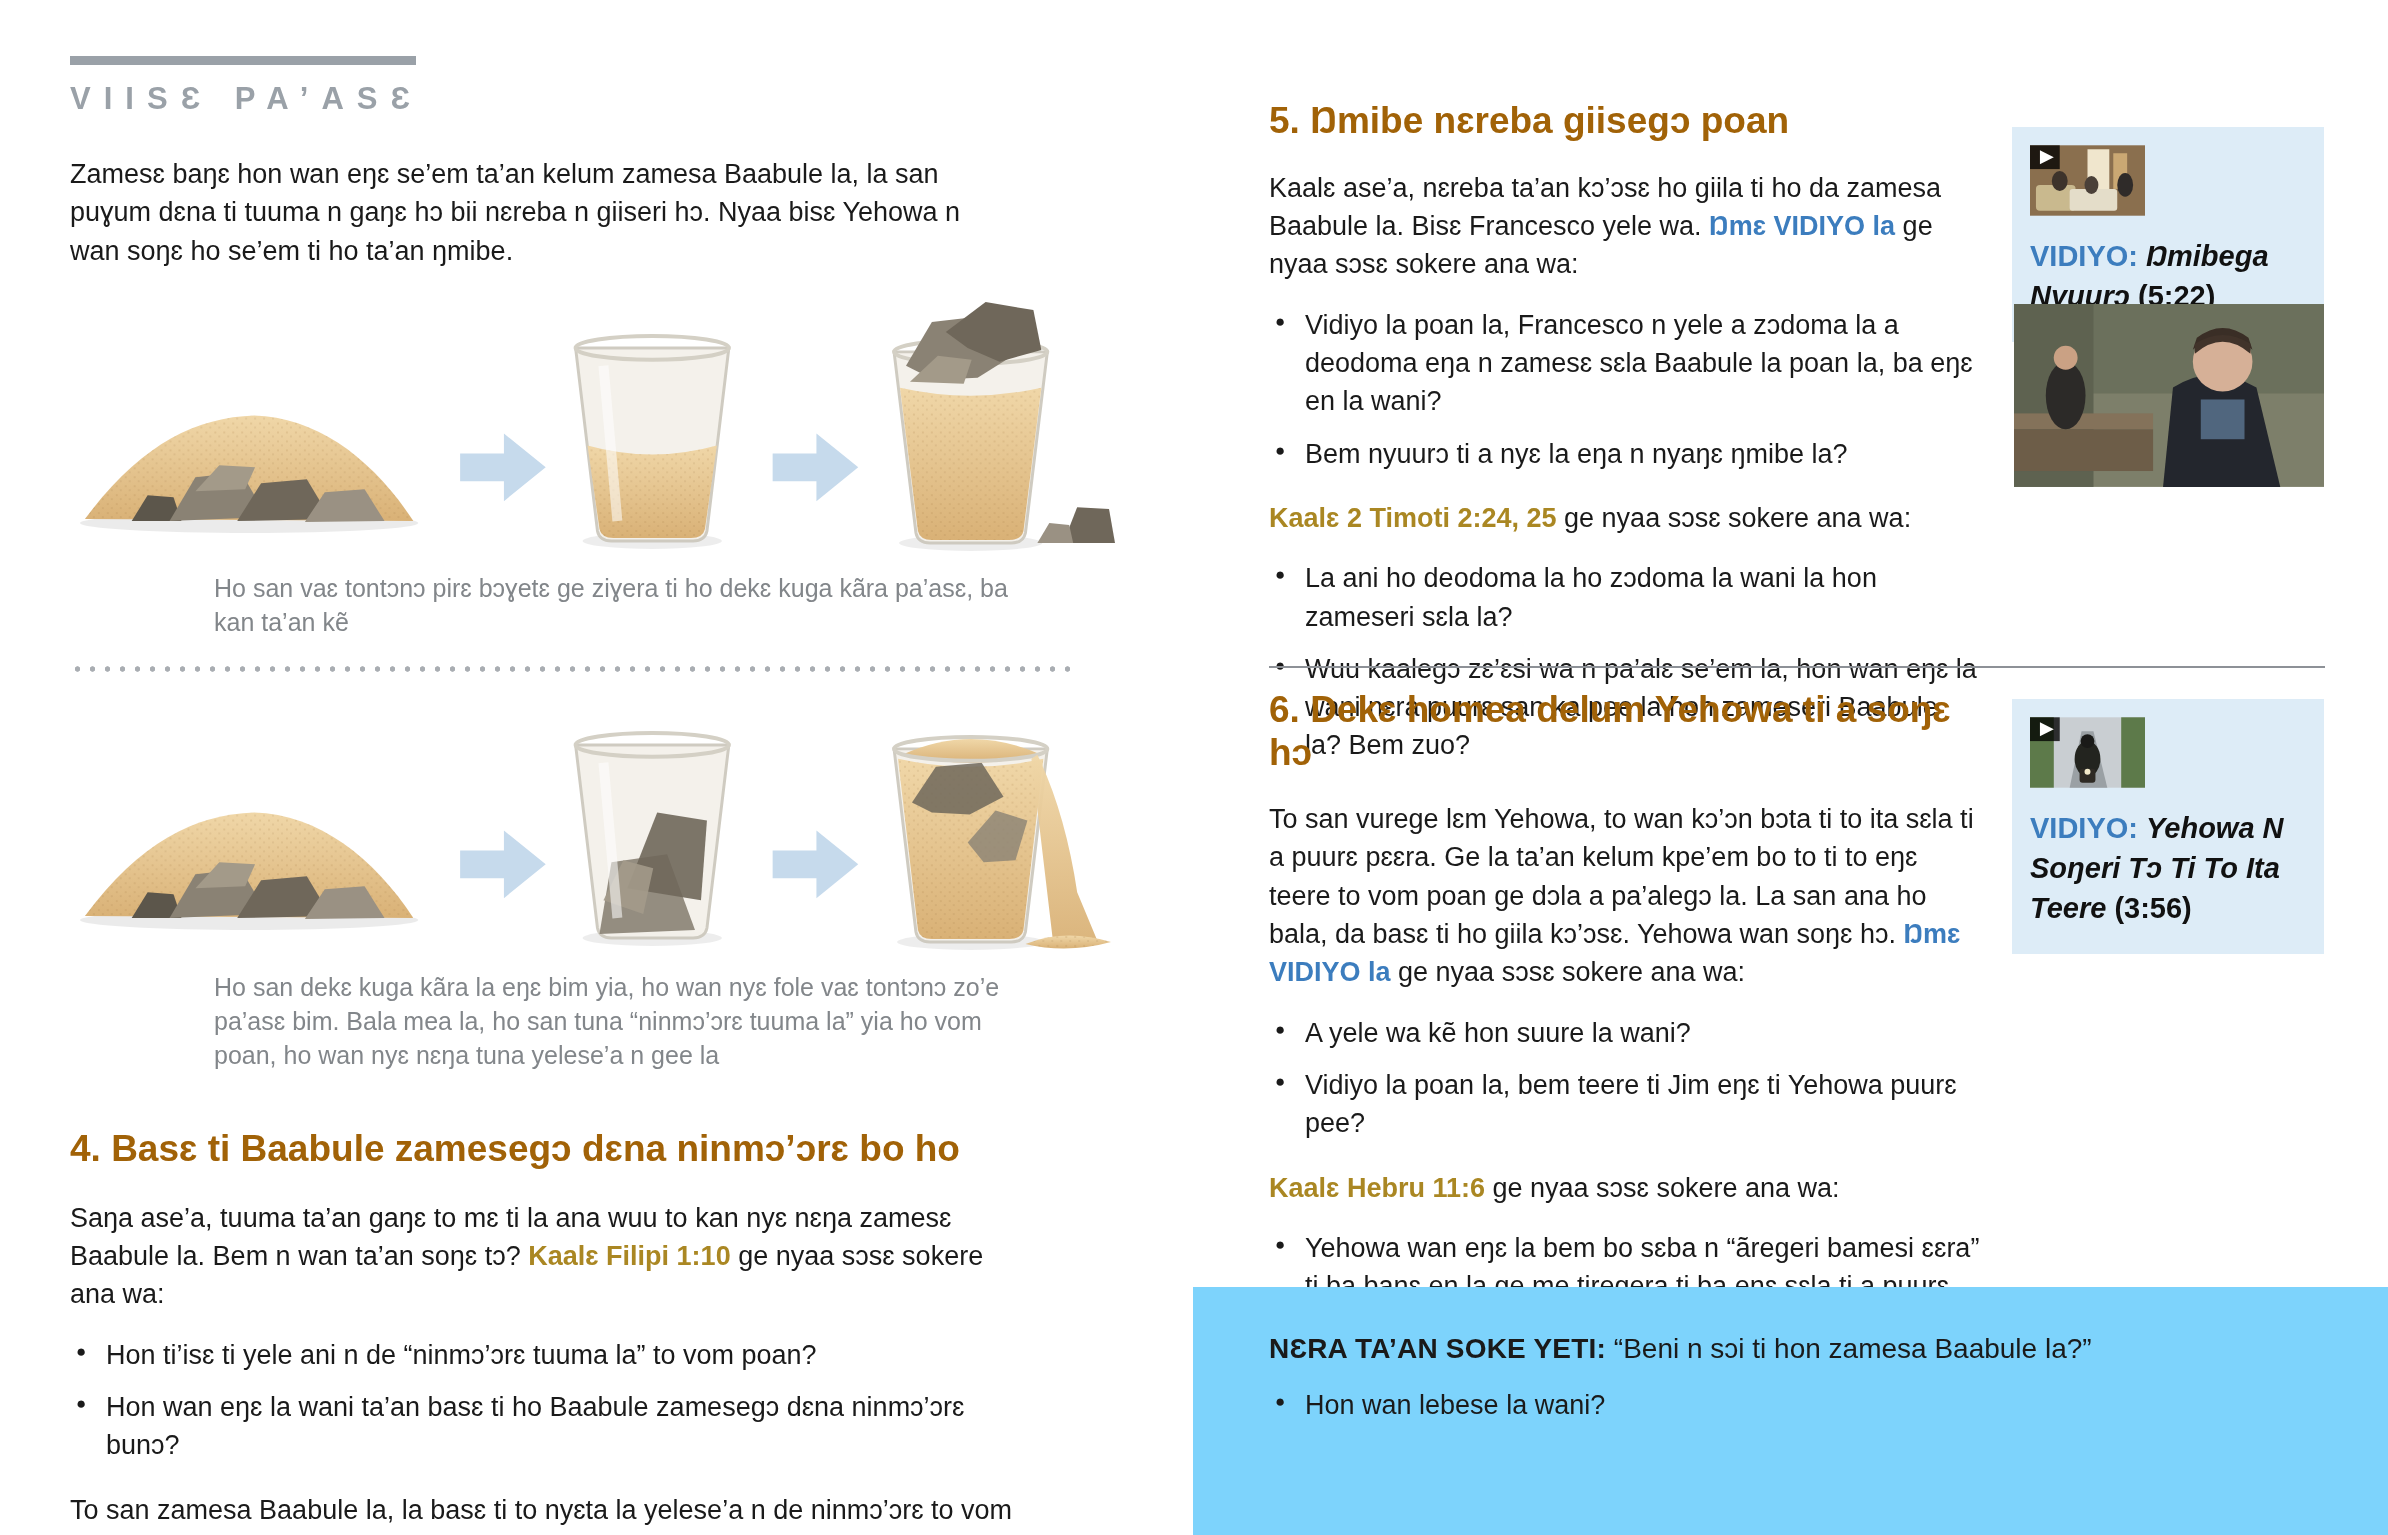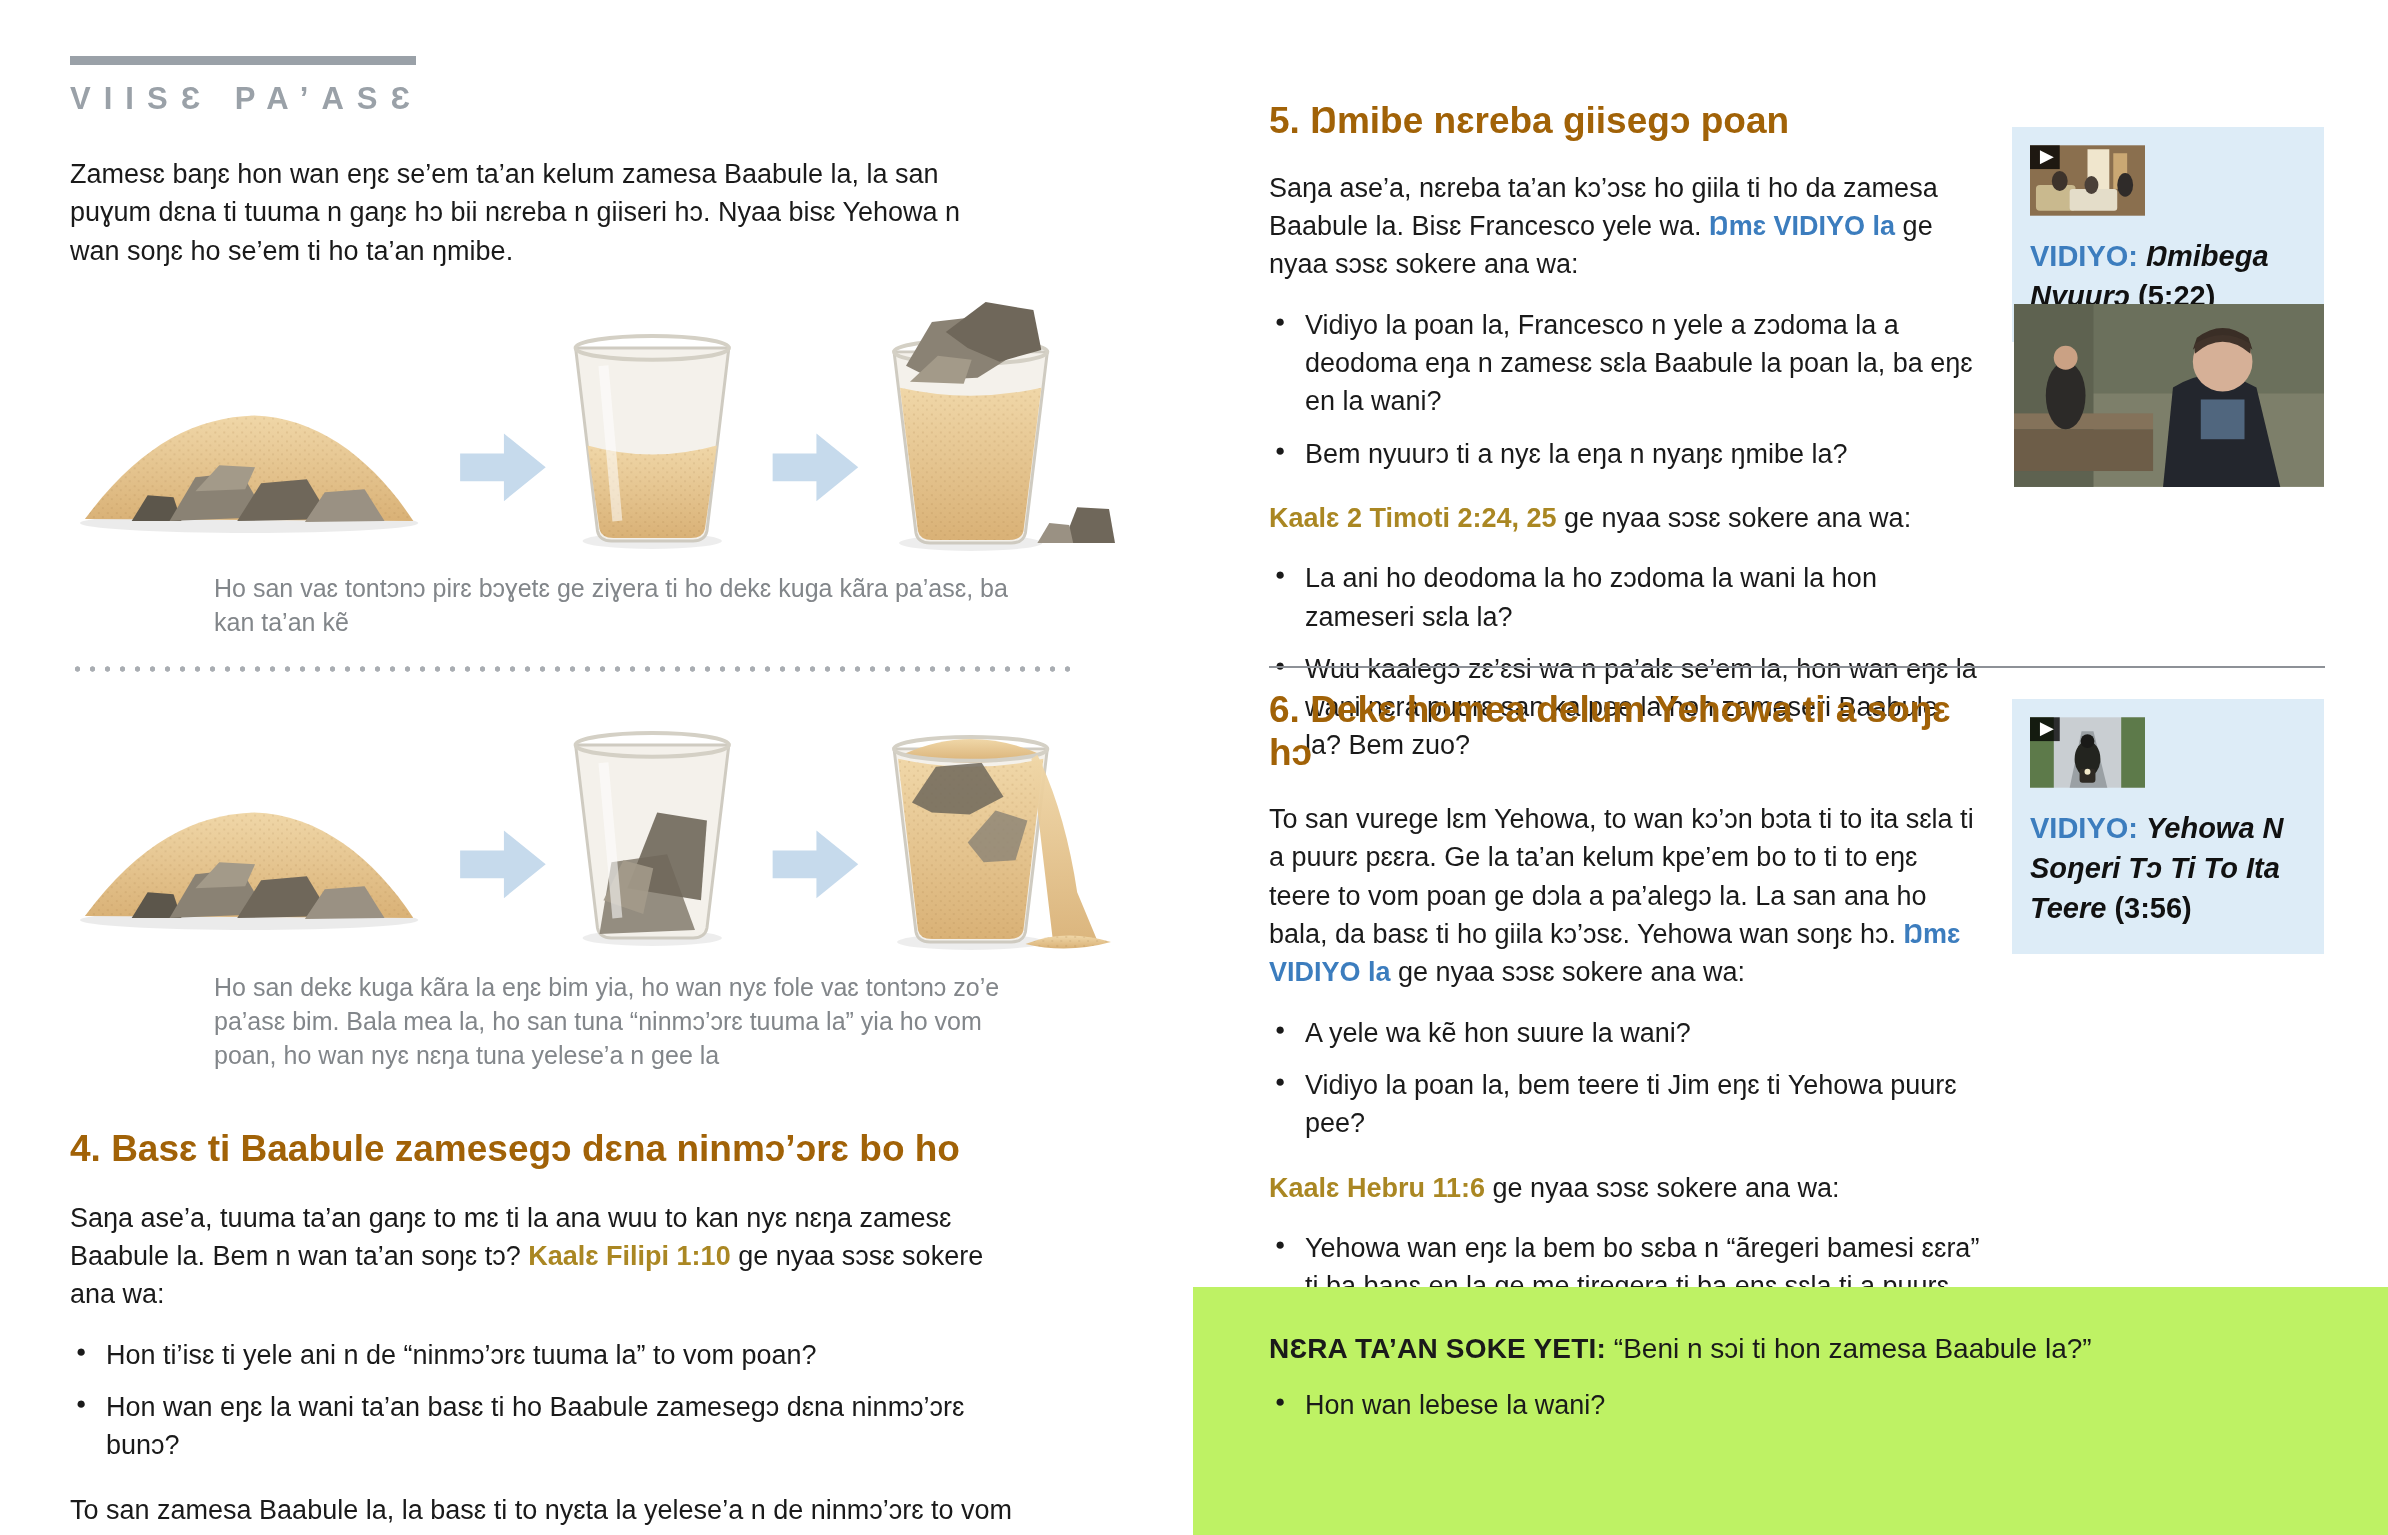--- a/index.html
+++ b/index.html
@@ -39,21 +39,21 @@
   .video-box.vb1{top:127px;}
   .video-box.vb2{top:699px;}
   .thumb{position:relative;width:115px;height:71px;display:block;cursor:pointer;}
   .video-caption{margin-top:20px;font-size:29px;line-height:1.38;color:#111;}
   .vid-label{color:#3c7dbe;font-weight:700;}
   .vid-title{font-style:italic;font-weight:700;}
   .vid-dur{font-weight:700;}
   .still-photo{position:absolute;left:745px;top:304px;width:310px;height:183px;display:block;}
 
   
-  .review-box{position:absolute;left:1193px;top:1287px;width:1195px;height:249px;background:#bef264;box-sizing:border-box;
+  .review-box{position:absolute;left:1193px;top:1287px;width:1195px;height:249px;background:#7dd3fc;box-sizing:border-box;
       padding:42px 60px 0 76px;}
   .review-line{font-size:28px;line-height:1.4;margin:0 0 18px 0;}
   .review-label{font-weight:800;letter-spacing:0.2px;}
   .review-box ul.dots{width:995px;}
   .review-box ul.dots li{font-size:27px;}
 </style>
 </head>
 <body>
 
 <div class="page">
@@ -163,21 +163,21 @@
       <li>Hon wan eŋɛ la wani ta’an basɛ ti ho Baabule zamesegɔ dɛna ninmɔ’ɔrɛ bunɔ?</li>
     </ul>
     <p class="body-p"><span>To san zamesa Baabule la, la basɛ ti to nyɛta la yelese’a n de ninmɔ’ɔrɛ to vom poan n de to mina Naayinɛ ge pu’usa en. </span><span class="ref">Kaalɛ Matu 5:3</span><span> ge nyaa sɔsɛ sokere wa:</span></p>
 
   </div>
 
   <div class="col-right">
 
     <div class="sec5">
       <h2 class="gold-heading">5. Ŋmibe nɛreba giisegɔ poan</h2>
-      <p class="body-p"><span>Saŋa ase’a, nɛreba ta’an kɔ’ɔsɛ ho giila ti ho da zamesa Baabule la. Bisɛ Francesco yele wa. </span><span class="action">Ŋmɛ VIDIYO la</span><span> ge nyaa sɔsɛ sokere ana wa:</span></p>
+      <p class="body-p"><span>Kaalɛ ase’a, nɛreba ta’an kɔ’ɔsɛ ho giila ti ho da zamesa Baabule la. Bisɛ Francesco yele wa. </span><span class="action">Ŋmɛ VIDIYO la</span><span> ge nyaa sɔsɛ sokere ana wa:</span></p>
       <ul class="dots">
         <li>Vidiyo la poan la, Francesco n yele a zɔdoma la a deodoma eŋa n zamesɛ sɛla Baabule la poan la, ba eŋɛ en la wani?</li>
         <li>Bem nyuurɔ ti a nyɛ la eŋa n nyaŋɛ ŋmibe la?</li>
       </ul>
       <p class="body-p"><span class="ref">Kaalɛ 2 Timoti 2:24, 25</span><span> ge nyaa sɔsɛ sokere ana wa:</span></p>
       <ul class="dots">
         <li>La ani ho deodoma la ho zɔdoma la wani la hon zameseri sɛla la?</li>
         <li>Wuu kaalegɔ zɛ’ɛsi wa n pa’alɛ se’em la, hon wan eŋɛ la wani nɛra puurɛ san ka pee la hon zameseri Baabule la? Bem zuo?</li>
       </ul>
     </div>

